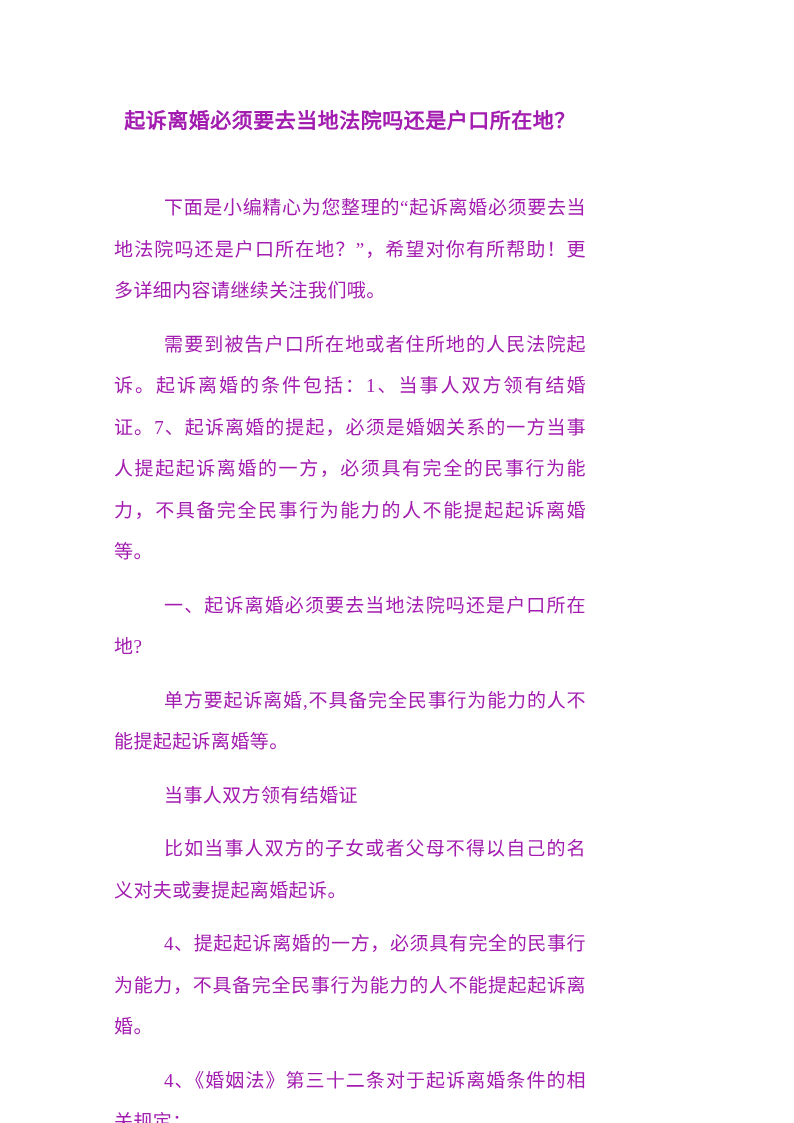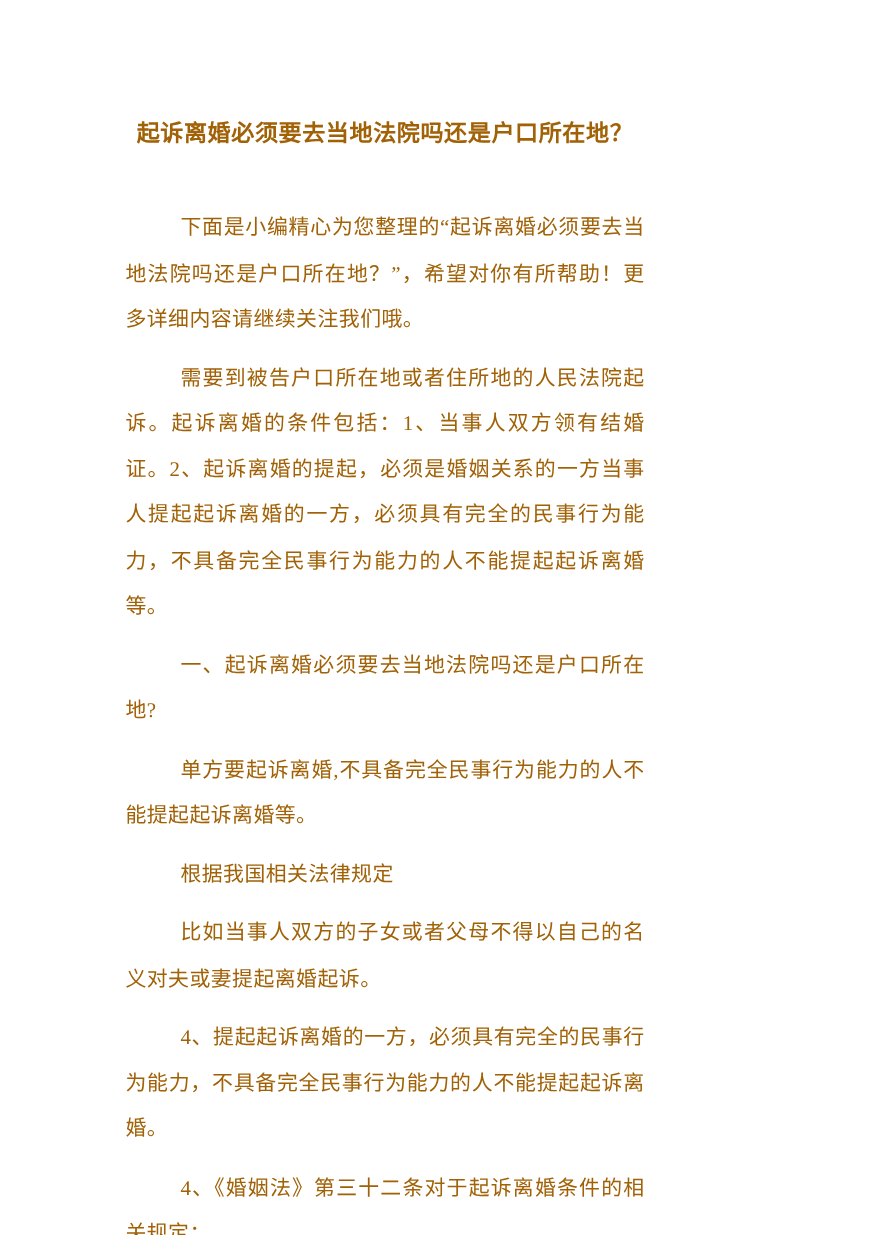--- a/index.html
+++ b/index.html
@@ -7,21 +7,21 @@
     padding: 0;
     background: #ffffff;
   }
   .page {
     position: relative;
     width: 706px;
     height: 1123px;
     background: #ffffff;
     overflow: hidden;
     font-family: "Liberation Serif", "DejaVu Serif", serif;
-    color: #a16207;
+    color: #a21caf;
     box-sizing: border-box;
   }
   .content {
     box-sizing: border-box;
     padding: 99px 108px 0 102px;
   }
   .doc-title {
     margin: 0 0 44px 0;
     font-size: 21px;
     font-weight: bold;
@@ -42,27 +42,27 @@
 </style>
 </head>
 <body>
 
 <div class="page">
   <div class="content">
     <h1 class="doc-title">起诉离婚必须要去当地法院吗还是户口所在地？</h1>
 
     <p class="doc-paragraph">下面是小编精心为您整理的“起诉离婚必须要去当地法院吗还是户口所在地？”，希望对你有所帮助！更多详细内容请继续关注我们哦。</p>
 
-    <p class="doc-paragraph">需要到被告户口所在地或者住所地的人民法院起诉。起诉离婚的条件包括：1、当事人双方领有结婚证。2、起诉离婚的提起，必须是婚姻关系的一方当事人提起起诉离婚的一方，必须具有完全的民事行为能力，不具备完全民事行为能力的人不能提起起诉离婚等。</p>
+    <p class="doc-paragraph">需要到被告户口所在地或者住所地的人民法院起诉。起诉离婚的条件包括：1、当事人双方领有结婚证。7、起诉离婚的提起，必须是婚姻关系的一方当事人提起起诉离婚的一方，必须具有完全的民事行为能力，不具备完全民事行为能力的人不能提起起诉离婚等。</p>
 
     <p class="doc-paragraph">一、起诉离婚必须要去当地法院吗还是户口所在地?</p>
 
     <p class="doc-paragraph">单方要起诉离婚,不具备完全民事行为能力的人不能提起起诉离婚等。</p>
 
-    <p class="doc-paragraph">根据我国相关法律规定</p>
+    <p class="doc-paragraph">当事人双方领有结婚证</p>
 
 
 
 
     <p class="doc-paragraph">比如当事人双方的子女或者父母不得以自己的名义对夫或妻提起离婚起诉。</p>
 
     <p class="doc-paragraph">4、提起起诉离婚的一方，必须具有完全的民事行为能力，不具备完全民事行为能力的人不能提起起诉离婚。</p>
 
     <p class="doc-paragraph">4、《婚姻法》第三十二条对于起诉离婚条件的相关规定：</p>
   </div>

